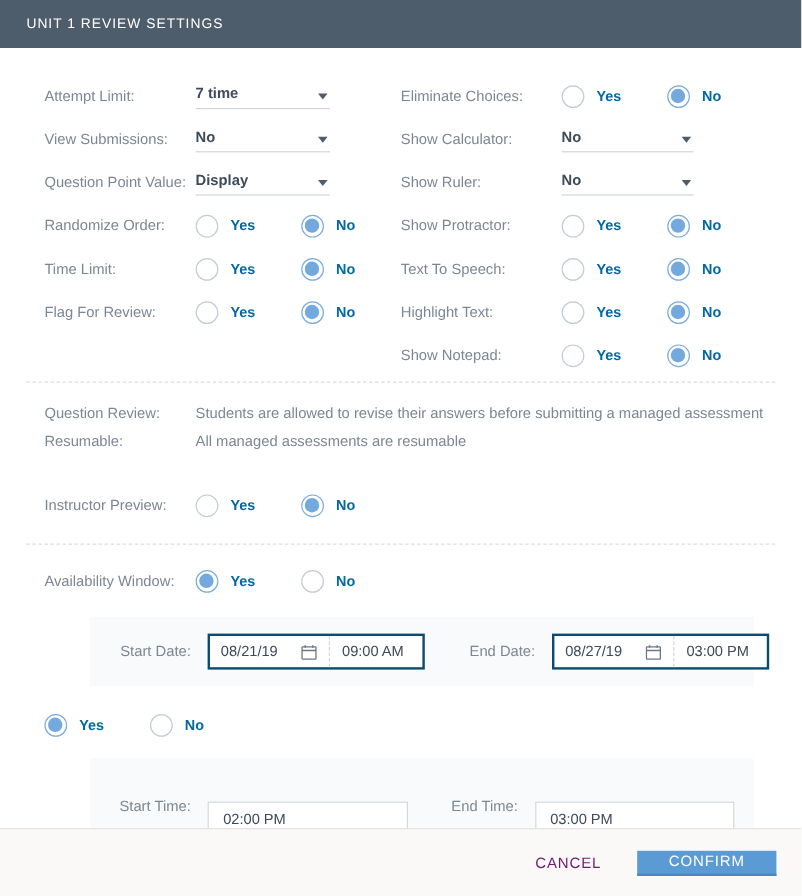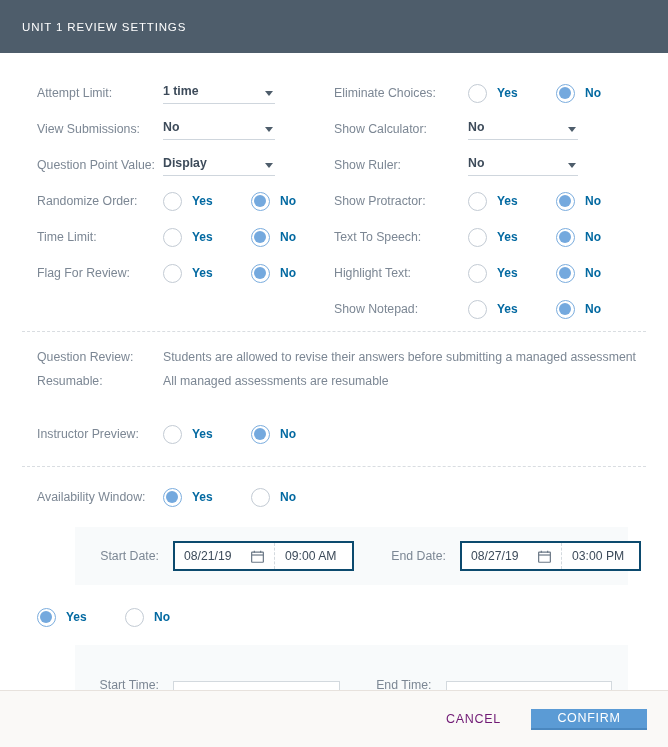--- a/index.html
+++ b/index.html
@@ -14,21 +14,21 @@
     position: relative;
     width: 668px; height: 747px;
     background: #ffffff;
     overflow: hidden;
     display: flex;
     flex-direction: column;
   }
 
   
   .titlebar {
-    height: 53px;
+    height: 40px;
     background: #4e5d6b;
     display: flex;
     align-items: center;
     padding: 0 0 0 22px;
     flex: 0 0 auto;
   }
   .titlebar-text {
     color: #ffffff;
     font-size: 11.5px;
     letter-spacing: 0.85px;
@@ -275,21 +275,21 @@
 
   <div class="body">
 
     <div class="grid-section">
 
       <div class="col col-left">
 
         <div class="field-row r-left">
           <span class="lbl lbl-left">Attempt Limit:</span>
           <div class="select select-left">
-            <span class="select-value">1 time</span>
+            <span class="select-value">7 time</span>
             <span class="caret"></span>
           </div>
         </div>
 
         <div class="field-row r-left">
           <span class="lbl lbl-left">View Submissions:</span>
           <div class="select select-left">
             <span class="select-value">No</span>
             <span class="caret"></span>
           </div>

